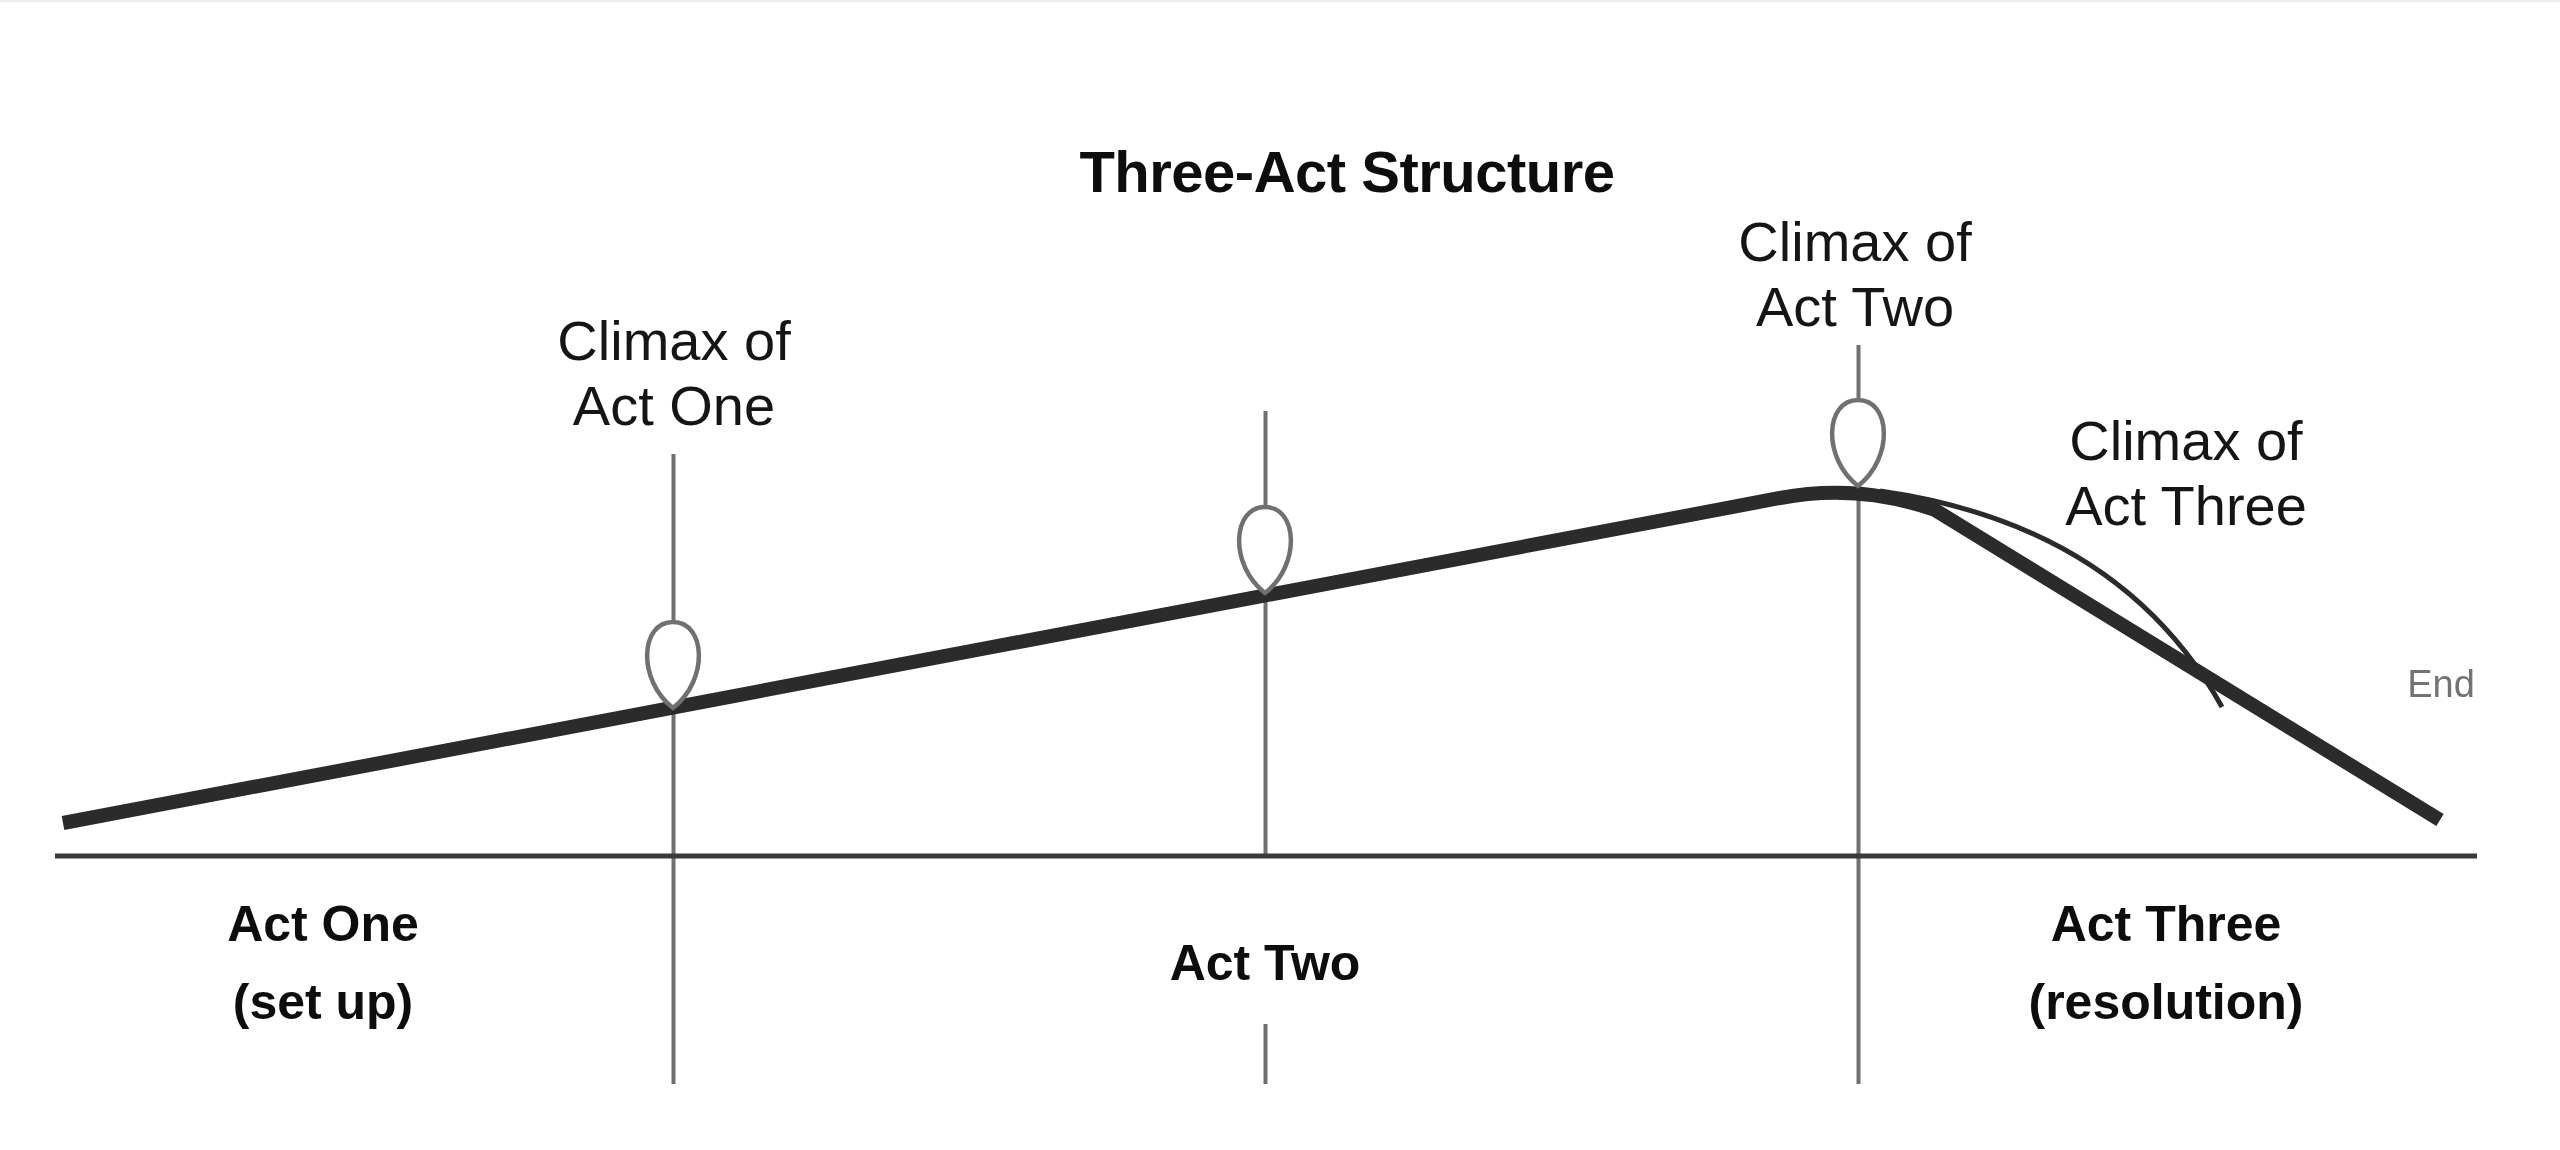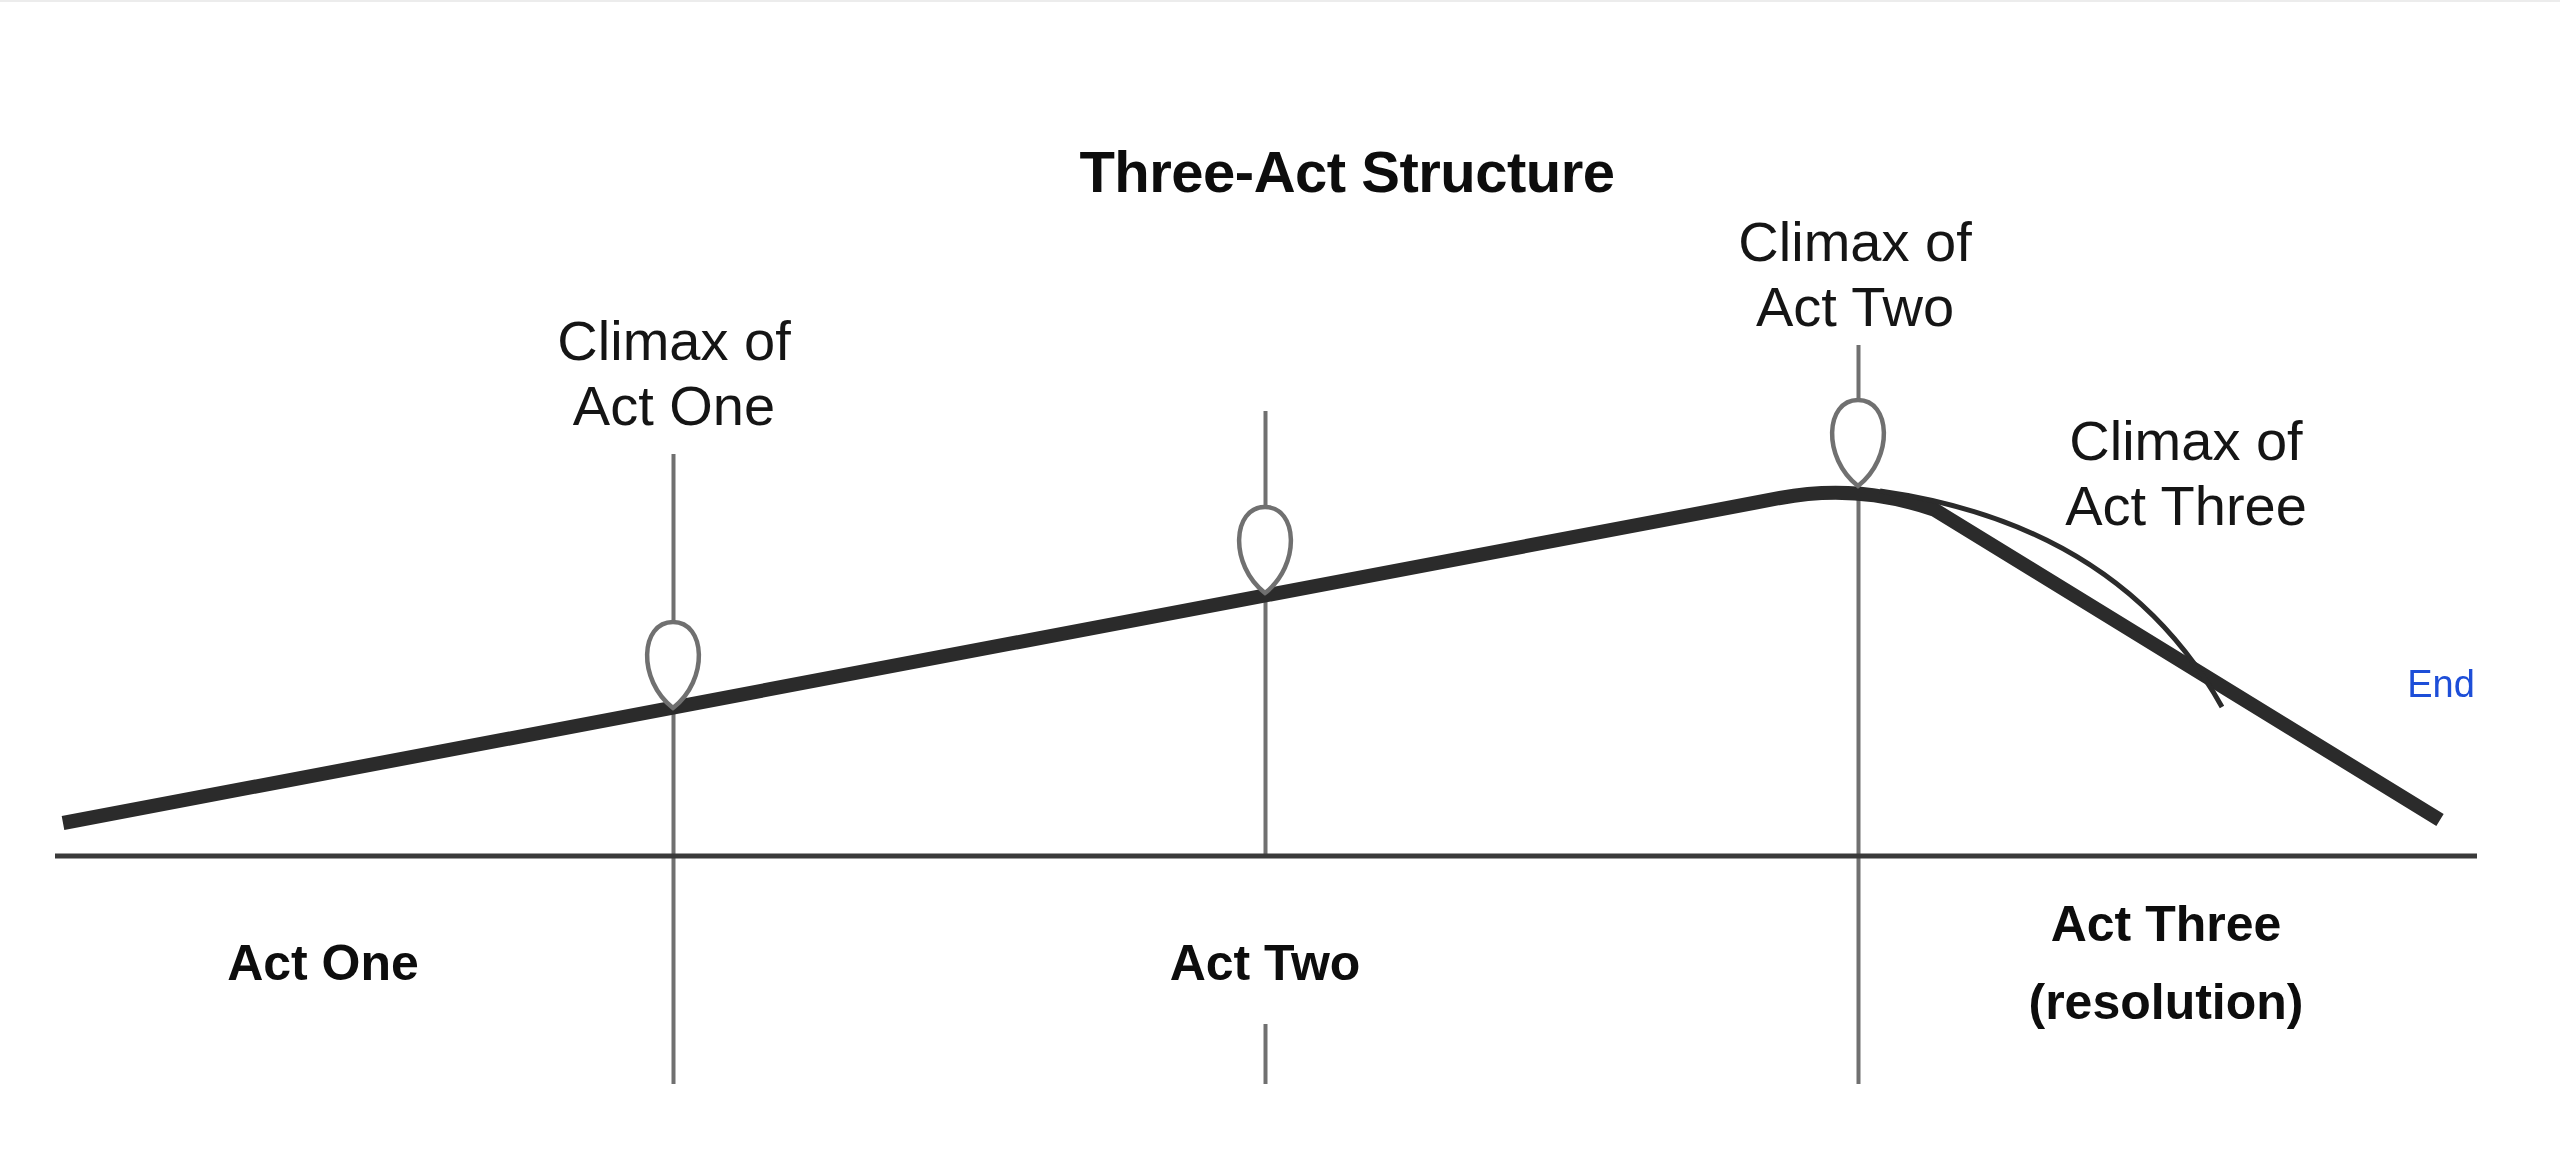--- a/index.html
+++ b/index.html
@@ -46,21 +46,21 @@
   .title {
     font-size: 58px;
     font-weight: 700;
     letter-spacing: -0.5px;
     color: #0d0d0d;
     margin-top: 18px;
   }
   .end-label {
     font-size: 38px;
     font-weight: 400;
-    color: #1d4ed8;
+    color: #737373;
   }
 </style>
 </head>
 <body>
 
 <div class="stage">
 
   <svg width="2560" height="1150" viewBox="0 0 2560 1150">
 
     <line x1="673.5" y1="452" x2="673.5" y2="1082" stroke-width="4" fill="none" stroke="#707070"></line>
@@ -94,20 +94,21 @@
 
   <div class="label annotation" style="left:2186px; top:471px;">
     <div>Climax of</div>
     <div>Act Three</div>
   </div>
 
   <div class="label end-label" style="left:2441px; top:682px;">End</div>
 
   <div class="label act-label" style="left:323px; top:961px;">
     <div>Act One</div>
+    <div>(set up)</div>
   </div>
 
   <div class="label act-label" style="left:1265px; top:961px;">
     <div>Act Two</div>
   </div>
 
   <div class="label act-label" style="left:2166px; top:961px;">
     <div>Act Three</div>
     <div>(resolution)</div>
   </div>

